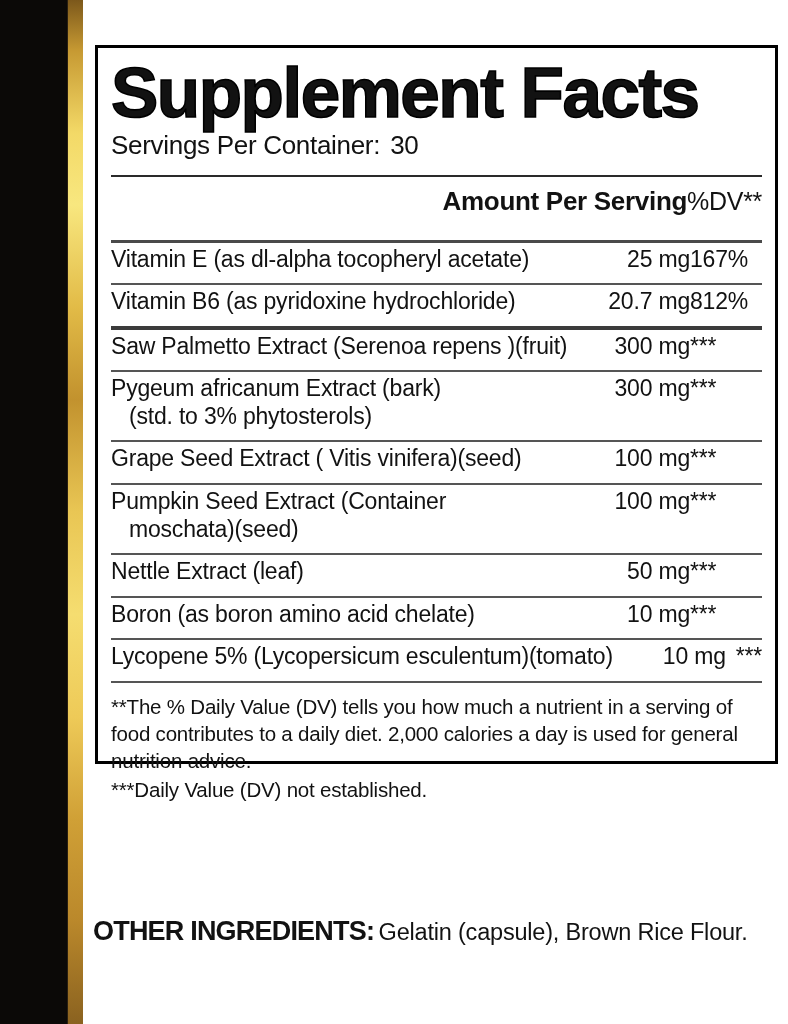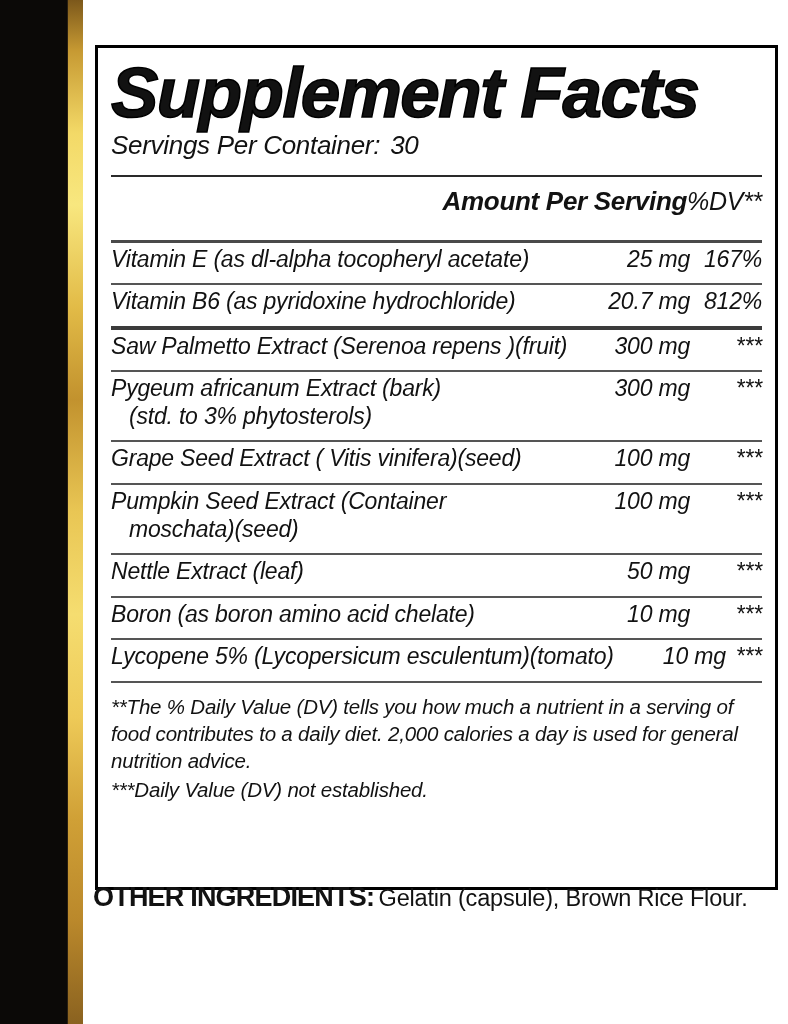--- a/index.html
+++ b/index.html
@@ -14,52 +14,51 @@
   .gold-stripe{
     position:absolute;left:67px;top:0;width:15px;height:1024px;
     background:linear-gradient(180deg,
       #7c581b 0%,#c79a33 5%,#f3d967 13%,#f8e77f 20%,#e2bb47 30%,
       #c2922e 39%,#e9c654 50%,#f5dd70 60%,#eeca58 70%,#d0a036 80%,
       #ba882b 90%,#8a6220 100%);
     border-left:1px solid #2a1f10;
   }
   
   .panel{
-    position:absolute;left:95px;top:45px;width:683px;height:845px;
+    position:absolute;left:95px;top:45px;width:683px;height:719px;
     box-sizing:border-box;border:3px solid #000;background:#fff;
     padding:6px 13px 0 13px;
-    font-style:italic;
   }
   .title{
     font-size:71px;font-weight:bold;letter-spacing:-1.5px;line-height:1.04;
     -webkit-text-stroke:1.6px #000;white-space:nowrap;margin-top:2px;
   }
   .serving-line{font-size:26px;line-height:1.18;letter-spacing:-0.3px;}
   .serving-line .val{margin-left:16px;}
   .serving-line.second .val{margin-left:10px;}
   .hr-black{height:2px;background:#2a2a2a;margin-top:14px;}
   .aps-row{display:flex;justify-content:flex-end;align-items:baseline;margin:9px 0 23px;}
   .aps-left{font-weight:bold;font-size:26px;letter-spacing:-0.3px;}
   .aps-right{font-size:25px;letter-spacing:-0.3px;}
   .hr-med{height:3px;background:#4a4a4a;}
   
   .row{display:flex;align-items:flex-start;padding:3px 0 10px;}
   .cell{font-size:23px;line-height:1.2;letter-spacing:-0.2px;}
   .cell.name{flex:1;}
   .name-l2{padding-left:18px;}
   .cell.amount{min-width:96px;text-align:right;white-space:nowrap;}
-  .cell.dv{min-width:72px;text-align:right;white-space:nowrap;}
+  .cell.dv{min-width:72px;text-align:left;white-space:nowrap;}
   .row.tight .cell.amount{min-width:0;padding-left:4px;}
   .row.tight .cell.dv{min-width:0;padding-left:10px;}
   .rule{height:2px;background:#555;}
   .rule.thick{height:4px;background:#3b3b3b;}
   .footnote{font-size:20.5px;line-height:1.32;letter-spacing:-0.2px;padding:10px 0 8px;}
   .footnote .fn2{margin-top:2px;}
   
-  .other-ing{position:absolute;left:93px;top:882px;width:695px;white-space:nowrap;}
+  .other-ing{position:absolute;left:93px;top:916px;width:695px;white-space:nowrap;}
   .other-ing .lbl{font-weight:bold;font-size:27px;letter-spacing:-0.8px;}
   .other-ing .val{font-size:23.5px;letter-spacing:-0.2px;}
 </style>
 </head>
 <body>
 
 <div class="band"></div>
 <div class="gold-stripe"></div>
 
 <div class="panel">

